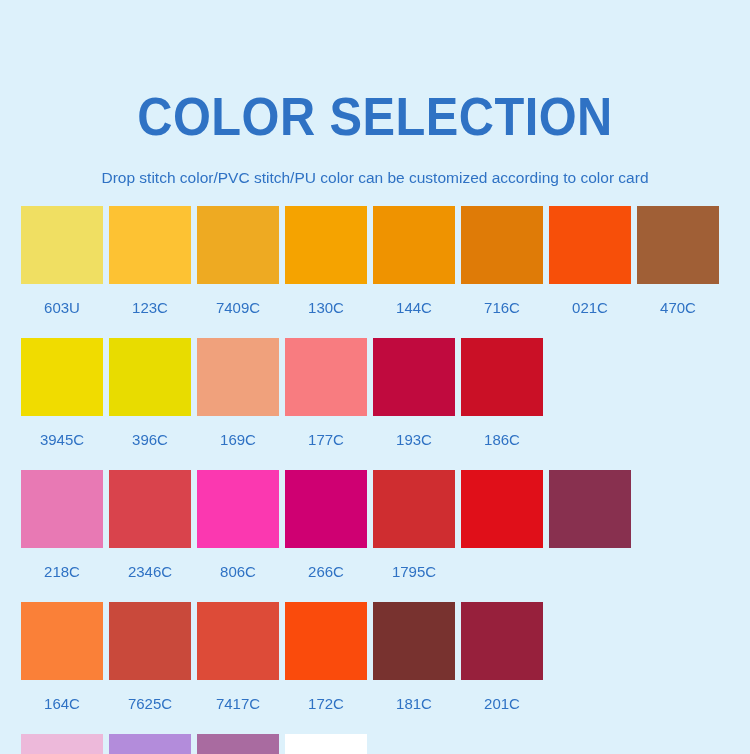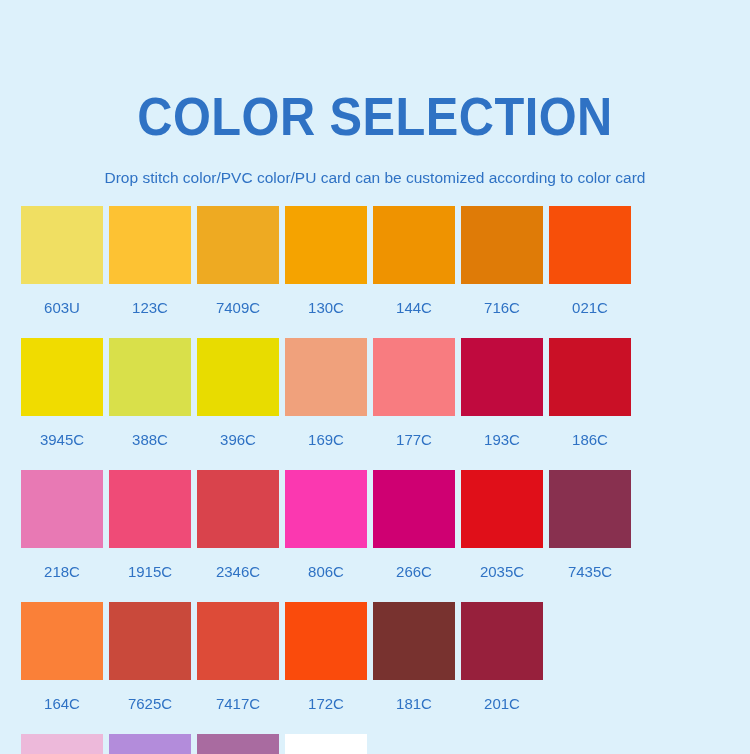--- a/index.html
+++ b/index.html
@@ -83,21 +83,21 @@
     white-space: nowrap;
   }
 </style>
 </head>
 <body style="background: rgb(221, 241, 251);">
 
 <div class="page" style="background: rgb(221, 241, 251); margin-top: 8px;">
 
   <h1 class="title">COLOR SELECTION</h1>
 
-  <p class="subtitle">Drop stitch color/PVC color/PU card can be customized according to color card</p>
+  <p class="subtitle">Drop stitch color/PVC stitch/PU color can be customized according to color card</p>
 
   <div class="grid">
       <div class="row">
         <div class="cell">
           <div class="swatch" style="background: rgb(240, 223, 98);"></div>
           <div class="label">603U</div>
         </div>
         <div class="cell">
           <div class="swatch" style="background: rgb(253, 194, 51);"></div>
           <div class="label">123C</div>
@@ -115,31 +115,31 @@
           <div class="label">144C</div>
         </div>
         <div class="cell">
           <div class="swatch" style="background: rgb(223, 123, 7);"></div>
           <div class="label">716C</div>
         </div>
         <div class="cell">
           <div class="swatch" style="background: rgb(247, 79, 9);"></div>
           <div class="label">021C</div>
         </div>
+        <div class="cell">
+          <div class="swatch" style="background: rgb(160, 95, 54);"></div>
+          <div class="label">470C</div>
+        </div>
       </div>
       <div class="row">
         <div class="cell">
           <div class="swatch" style="background: rgb(240, 220, 0);"></div>
           <div class="label">3945C</div>
         </div>
         <div class="cell">
-          <div class="swatch" style="background: rgb(217, 224, 74);"></div>
-          <div class="label">388C</div>
-        </div>
-        <div class="cell">
           <div class="swatch" style="background: rgb(232, 220, 0);"></div>
           <div class="label">396C</div>
         </div>
         <div class="cell">
           <div class="swatch" style="background: rgb(240, 161, 124);"></div>
           <div class="label">169C</div>
         </div>
         <div class="cell">
           <div class="swatch" style="background: rgb(248, 124, 128);"></div>
           <div class="label">177C</div>
@@ -152,42 +152,40 @@
           <div class="swatch" style="background: rgb(202, 16, 38);"></div>
           <div class="label">186C</div>
         </div>
       </div>
       <div class="row">
         <div class="cell">
           <div class="swatch" style="background: rgb(232, 121, 180);"></div>
           <div class="label">218C</div>
         </div>
         <div class="cell">
-          <div class="swatch" style="background: rgb(239, 75, 119);"></div>
-          <div class="label">1915C</div>
-        </div>
-        <div class="cell">
           <div class="swatch" style="background: rgb(217, 67, 76);"></div>
           <div class="label">2346C</div>
         </div>
         <div class="cell">
           <div class="swatch" style="background: rgb(251, 56, 176);"></div>
           <div class="label">806C</div>
         </div>
         <div class="cell">
           <div class="swatch" style="background: rgb(207, 0, 114);"></div>
           <div class="label">266C</div>
         </div>
         <div class="cell">
+          <div class="swatch" style="background: rgb(207, 45, 48);"></div>
+          <div class="label">1795C</div>
+        </div>
+        <div class="cell">
           <div class="swatch" style="background: rgb(224, 15, 25);"></div>
-          <div class="label">2035C</div>
         </div>
         <div class="cell">
           <div class="swatch" style="background: rgb(136, 48, 79);"></div>
-          <div class="label">7435C</div>
         </div>
       </div>
       <div class="row">
         <div class="cell">
           <div class="swatch" style="background: rgb(250, 128, 56);"></div>
           <div class="label">164C</div>
         </div>
         <div class="cell">
           <div class="swatch" style="background: rgb(201, 73, 59);"></div>
           <div class="label">7625C</div>

